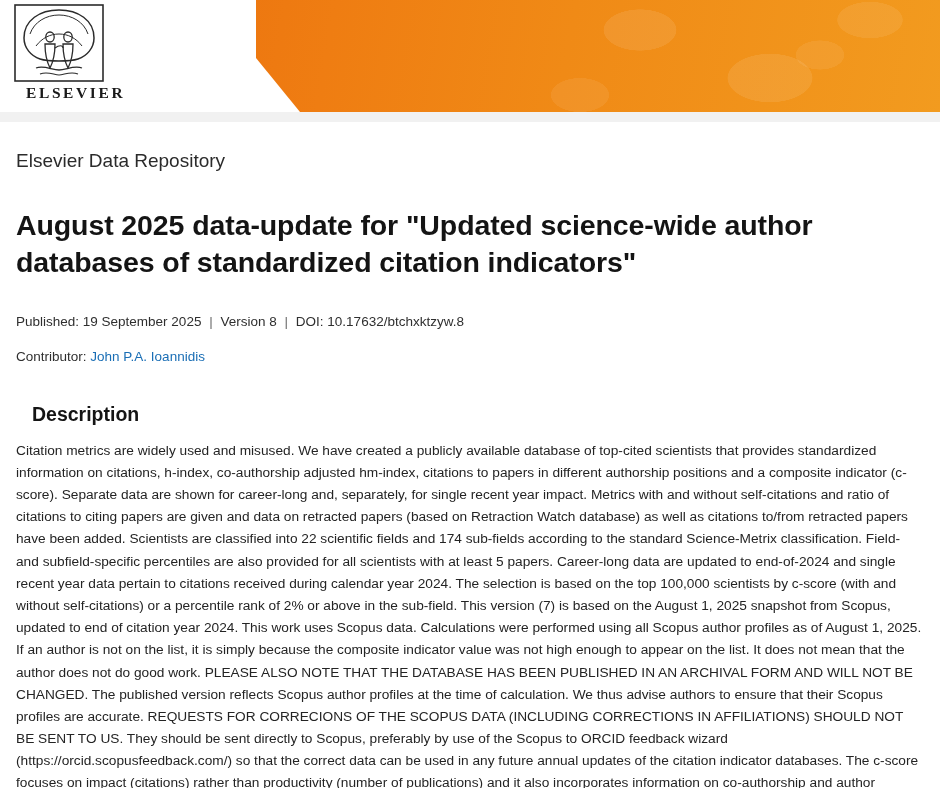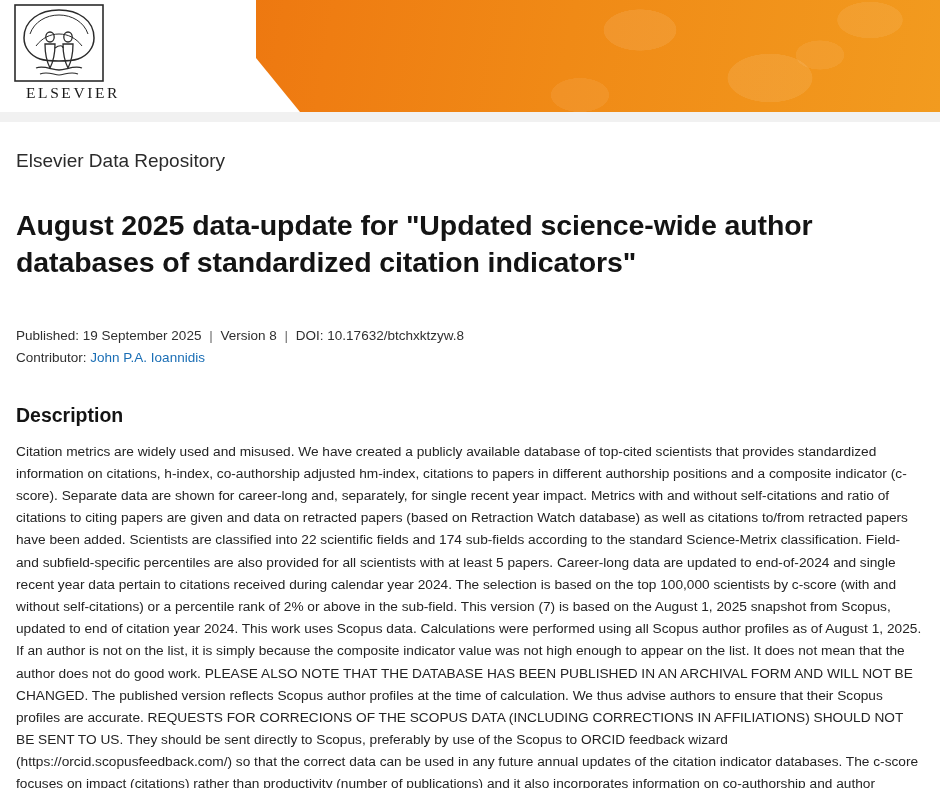--- a/index.html
+++ b/index.html
@@ -70,21 +70,21 @@
     display: block;
   }
   .logo-wordmark {
     position: absolute;
     left: 12px;
     top: 80px;
     font-family: "Liberation Serif", serif;
     font-size: 15.5px;
     letter-spacing: 2.6px;
     color: #1a1a1a;
-    font-weight: 400;
+    font-weight: 700;
   }
 
   
   .page {
     padding: 0 16px;
     box-sizing: border-box;
     width: 940px;
   }
   .repo-name {
     font-size: 19px;
@@ -98,44 +98,44 @@
     line-height: 1.29;
     font-weight: 700;
     color: #141414;
     margin: 35px 0 0 0;
     max-width: 900px;
     letter-spacing: -0.1px;
   }
   .meta-line {
     font-size: 13.5px;
     color: #2f2f2f;
-    margin-top: 45px;
+    margin-top: 31px;
     line-height: 1.45;
   }
   .meta-line .sep {
     color: #6b6b6b;
     padding: 0 4px;
   }
   .contrib-line {
     font-size: 13.5px;
     color: #2f2f2f;
-    margin-top: 3px;
+    margin-top: 16px;
     line-height: 1.45;
   }
   .contrib-link {
     color: #1a6eb5;
     text-decoration: none;
     cursor: pointer;
   }
 
   h2.section-title {
     font-size: 19.5px;
     font-weight: 700;
     color: #141414;
-    margin: 36px 0 0 0;
+    margin: 36px 0 0 16px;
   }
   .description {
     font-size: 13.7px;
     line-height: 1.62;
     color: #242424;
     margin-top: 14px;
     text-align: left;
     max-width: 912px;
   }
 </style>

